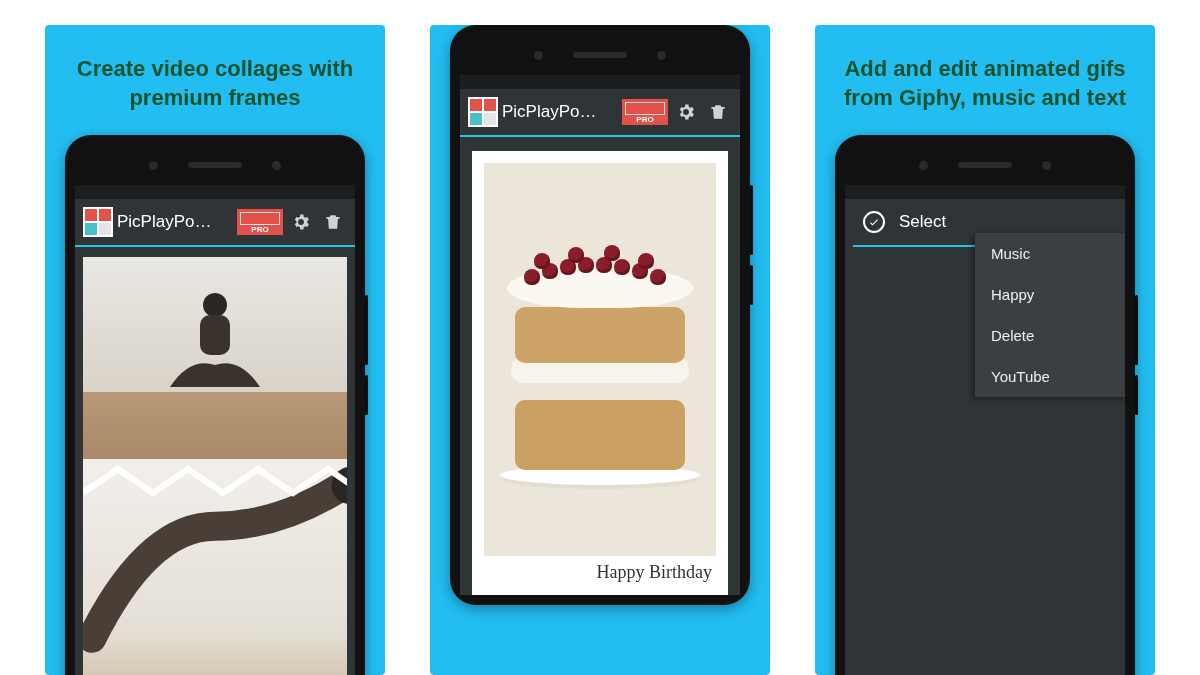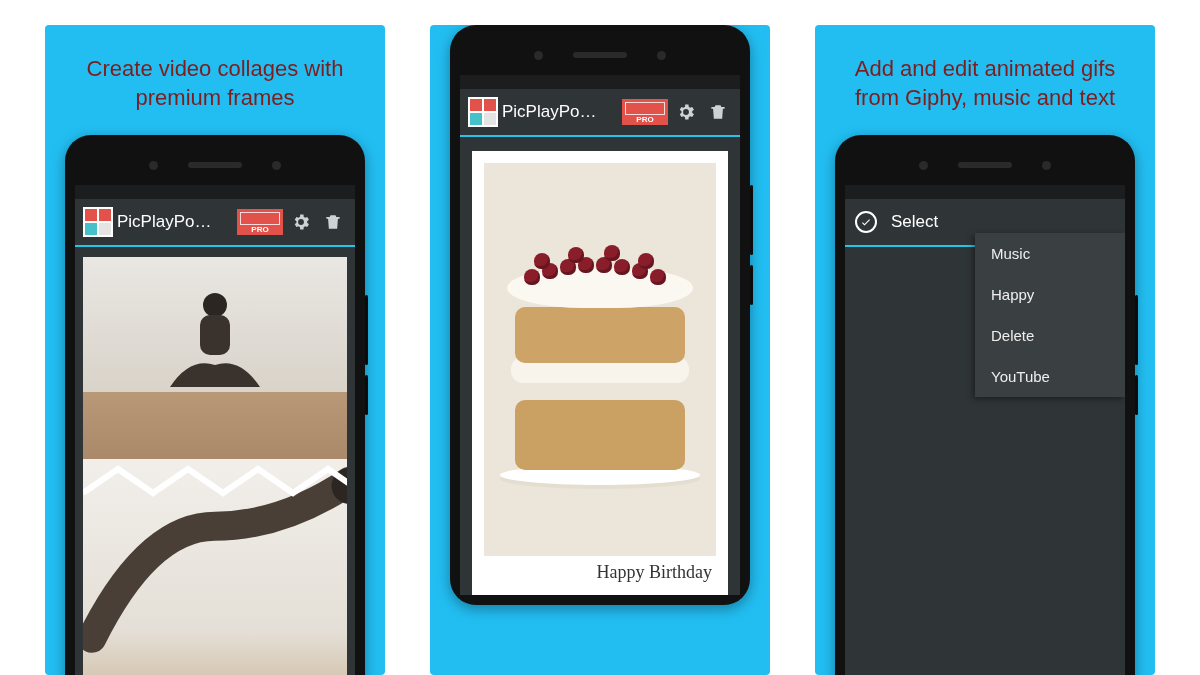--- a/index.html
+++ b/index.html
@@ -18,23 +18,23 @@
     height: 650px;
     background: #22bef2;
     border-radius: 4px;
     position: relative;
     overflow: hidden;
     display: flex;
     flex-direction: column;
     align-items: center;
   }
   .caption {
-    color: #7f1d1d;
+    color: #14532d;
     font-size: 22px;
-    font-weight: 400;
+    font-weight: 700;
     text-align: center;
     line-height: 1.3;
     padding: 28px 24px 20px 24px;
     min-height: 110px;
     display: flex;
     align-items: center;
     justify-content: center;
   }
   .phone {
     width: 300px;
@@ -169,21 +169,21 @@
   .berries span:nth-child(7){left:112px;bottom:10px}
   .berries span:nth-child(8){left:130px;bottom:4px}
   .berries span:nth-child(9){left:14px;bottom:20px}
   .berries span:nth-child(10){left:48px;bottom:26px}
   .berries span:nth-child(11){left:84px;bottom:28px}
   .berries span:nth-child(12){left:118px;bottom:20px}
 
   
   .p3-appbar {
     height: 48px; background:#2f3436; border-bottom:2px solid #29c3e8;
-    display:flex; align-items:center; gap:14px; padding:0 10px; color:#fff; font-size:17px;
+    display:flex; align-items:center; gap:14px; padding:0 10px; color:#fff; font-size:17px;margin-left:8px;
   }
   .check-circle {
     width:22px; height:22px; border:2px solid #fff; border-radius:50%;
     display:flex; align-items:center; justify-content:center;
   }
   .check-circle svg{ width:12px; height:12px; fill:#fff;}
   .dropdown {
     position:absolute; top:48px; right:0; width:150px; background:#3a3f41;
     box-shadow:-2px 2px 6px rgba(0,0,0,.4); z-index:5;
   }

